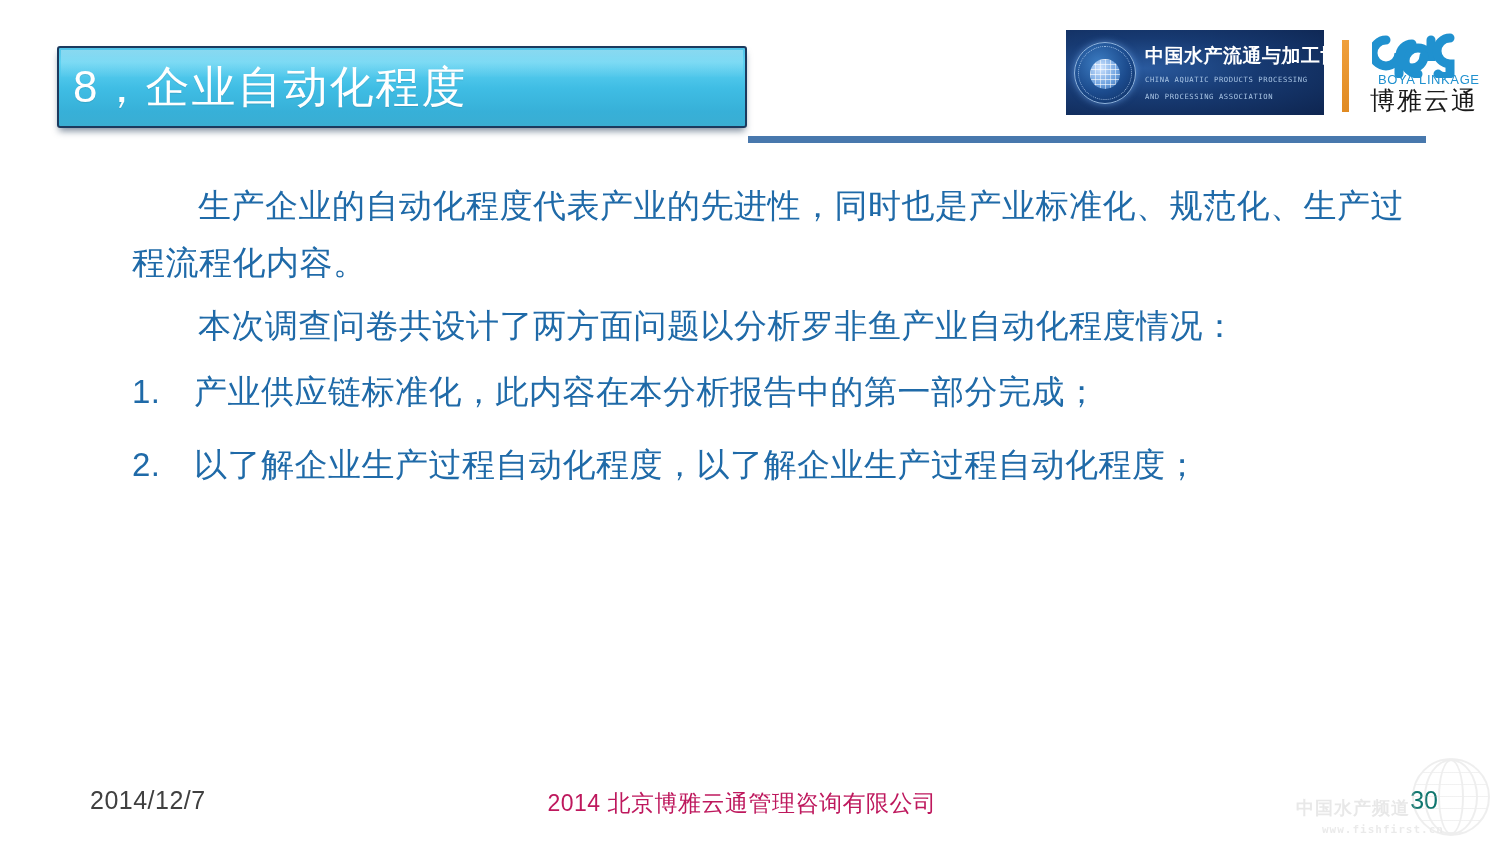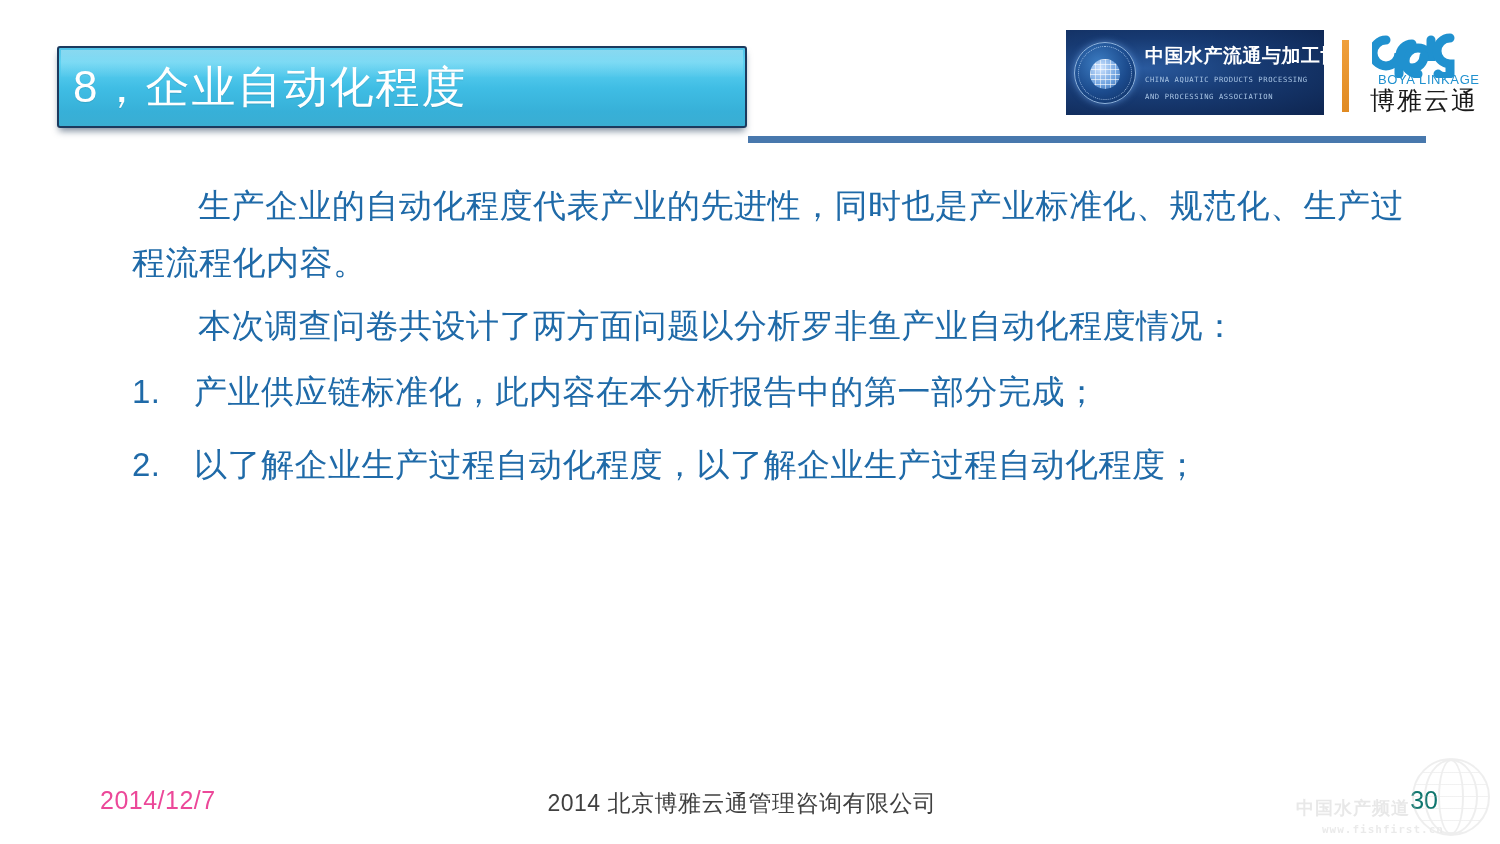--- a/index.html
+++ b/index.html
@@ -214,35 +214,35 @@
     width: 62px;
     color: #1f6aa8;
   }
   .num-body {
     flex: 1 1 auto;
   }
 
   
   .footer-date {
     position: absolute;
-    left: 100px;
+    left: 90px;
     top: 786px;
     font-size: 25px;
-    color: #ec4899;
+    color: #404040;
     letter-spacing: 0.5px;
     text-align: center;
   }
   .footer-center {
     position: absolute;
     left: 0;
     right: 16px;
     top: 788px;
     text-align: center;
     font-size: 23px;
-    color: #404040;
+    color: #be185d;
     letter-spacing: 0.5px;
   }
   .page-num {
     position: absolute;
     right: 62px;
     top: 786px;
     font-size: 25px;
     color: #0f766e;
   }
 

